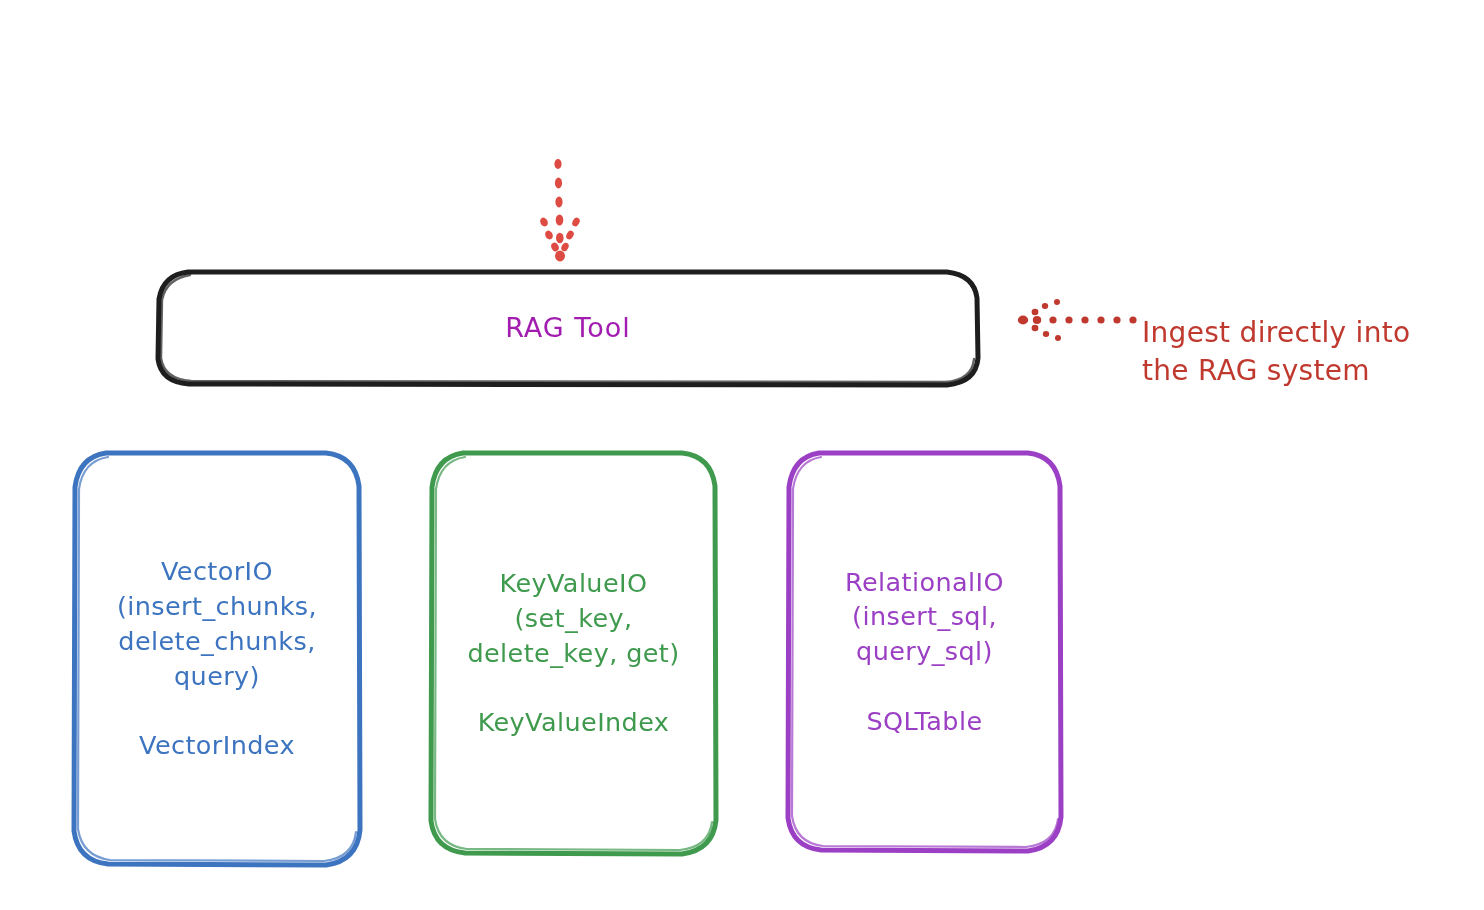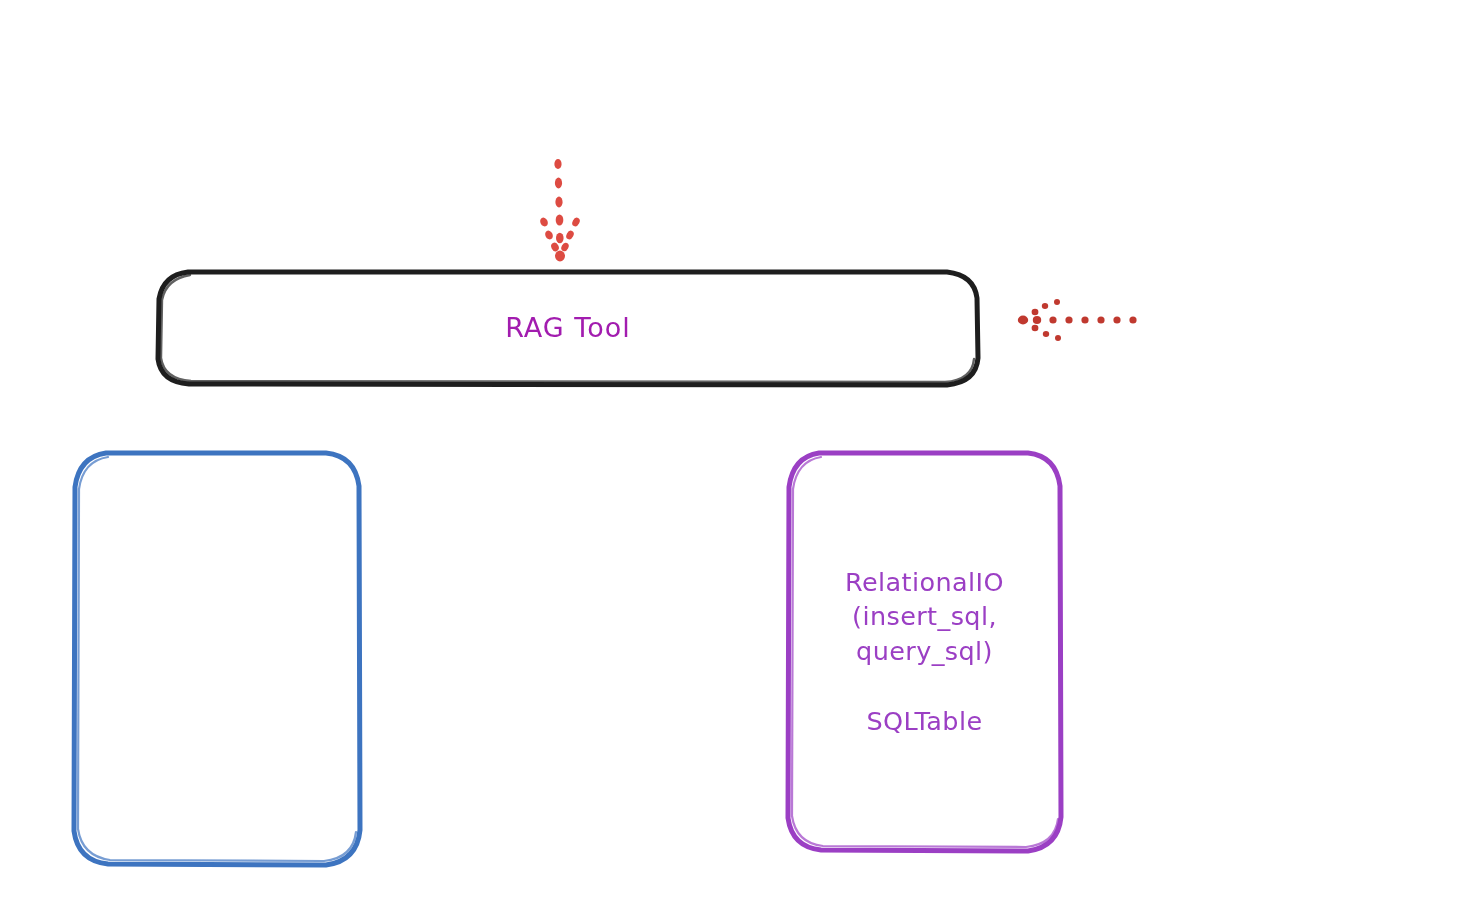--- a/index.html
+++ b/index.html
@@ -178,28 +178,49 @@
       <ellipse cx="20" cy="17" rx="3.4" ry="3.2"></ellipse>
       <ellipse cx="30" cy="11" rx="3.2" ry="3"></ellipse>
       <ellipse cx="42" cy="7" rx="3" ry="3"></ellipse>
 
       <ellipse cx="20" cy="33" rx="3.4" ry="3.2"></ellipse>
       <ellipse cx="31" cy="39" rx="3.2" ry="3"></ellipse>
       <ellipse cx="43" cy="43" rx="3" ry="3"></ellipse>
     </g>
   </svg>
 
+  <div id="ingest-note">
+    <span>Ingest directly into
+the RAG system</span>
+  </div>
 
   <div class="node leaf" id="vectorio-box">
     <svg class="sketch" viewBox="0 0 294 419" preserveAspectRatio="none">
       <path d="M36 4 Q9 8 5 38 L4 382 Q8 412 38 415 L256 416 Q287 412 290 381 L289 37 Q285 7 256 4 Z" fill="#ffffff" stroke="#3d74c0" stroke-width="5" stroke-linecap="round" stroke-linejoin="round"></path>
       <path d="M38 8 Q13 12 9 40 L8 380 Q12 407 40 411 L254 412 Q283 409 286 383" fill="none" stroke="#3d74c0" stroke-width="2.2" stroke-linecap="round" opacity="0.7"></path>
     </svg>
-  </div>
-
+    <span class="node-label">VectorIO
+(insert_chunks,
+delete_chunks,
+query)
+
+VectorIndex</span>
+  </div>
+
+  <div class="node leaf" id="keyvalueio-box">
+    <svg class="sketch" viewBox="0 0 293 408" preserveAspectRatio="none">
+      <path d="M36 4 Q9 8 5 38 L4 372 Q8 401 38 404 L255 405 Q286 401 289 371 L288 37 Q284 7 255 4 Z" fill="#ffffff" stroke="#3f9a4e" stroke-width="5" stroke-linecap="round" stroke-linejoin="round"></path>
+      <path d="M38 8 Q13 12 9 40 L8 370 Q12 397 40 400 L253 401 Q282 398 285 373" fill="none" stroke="#3f9a4e" stroke-width="2.2" stroke-linecap="round" opacity="0.7"></path>
+    </svg>
+    <span class="node-label">KeyValueIO
+(set_key,
+delete_key, get)
+
+KeyValueIndex</span>
+  </div>
 
   <div class="node leaf" id="relationalio-box">
     <svg class="sketch" viewBox="0 0 281 405" preserveAspectRatio="none">
       <path d="M35 4 Q9 8 5 38 L4 369 Q8 398 37 401 L244 402 Q274 398 277 368 L276 37 Q272 7 244 4 Z" fill="#ffffff" stroke="#9b3fc4" stroke-width="5" stroke-linecap="round" stroke-linejoin="round"></path>
       <path d="M37 8 Q13 12 9 40 L8 367 Q12 394 39 397 L242 398 Q271 395 274 370" fill="none" stroke="#9b3fc4" stroke-width="2.2" stroke-linecap="round" opacity="0.7"></path>
     </svg>
     <span class="node-label">RelationalIO
 (insert_sql,
 query_sql)
 

